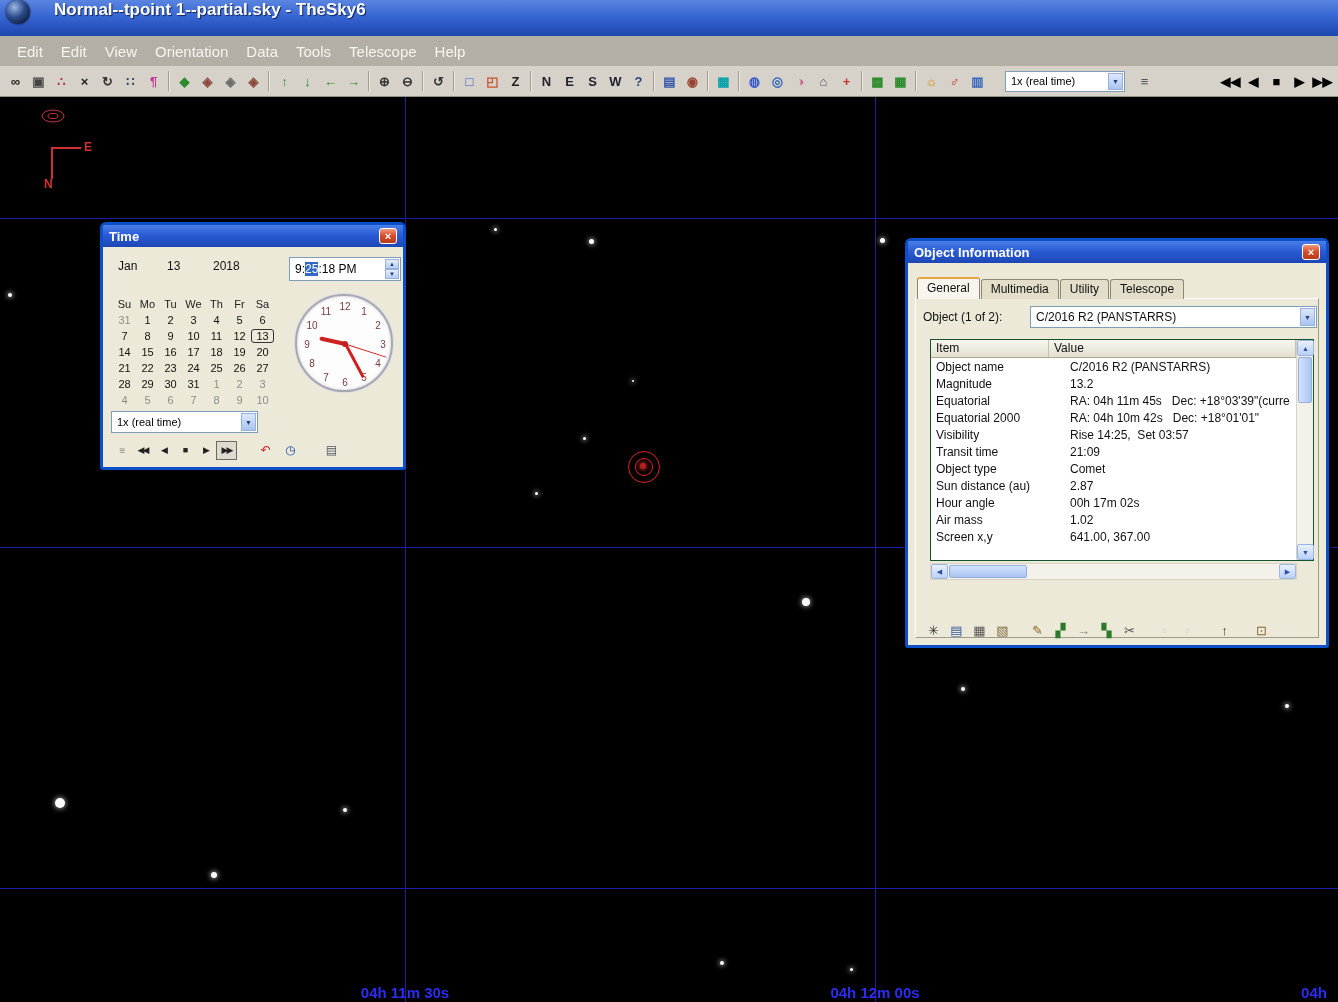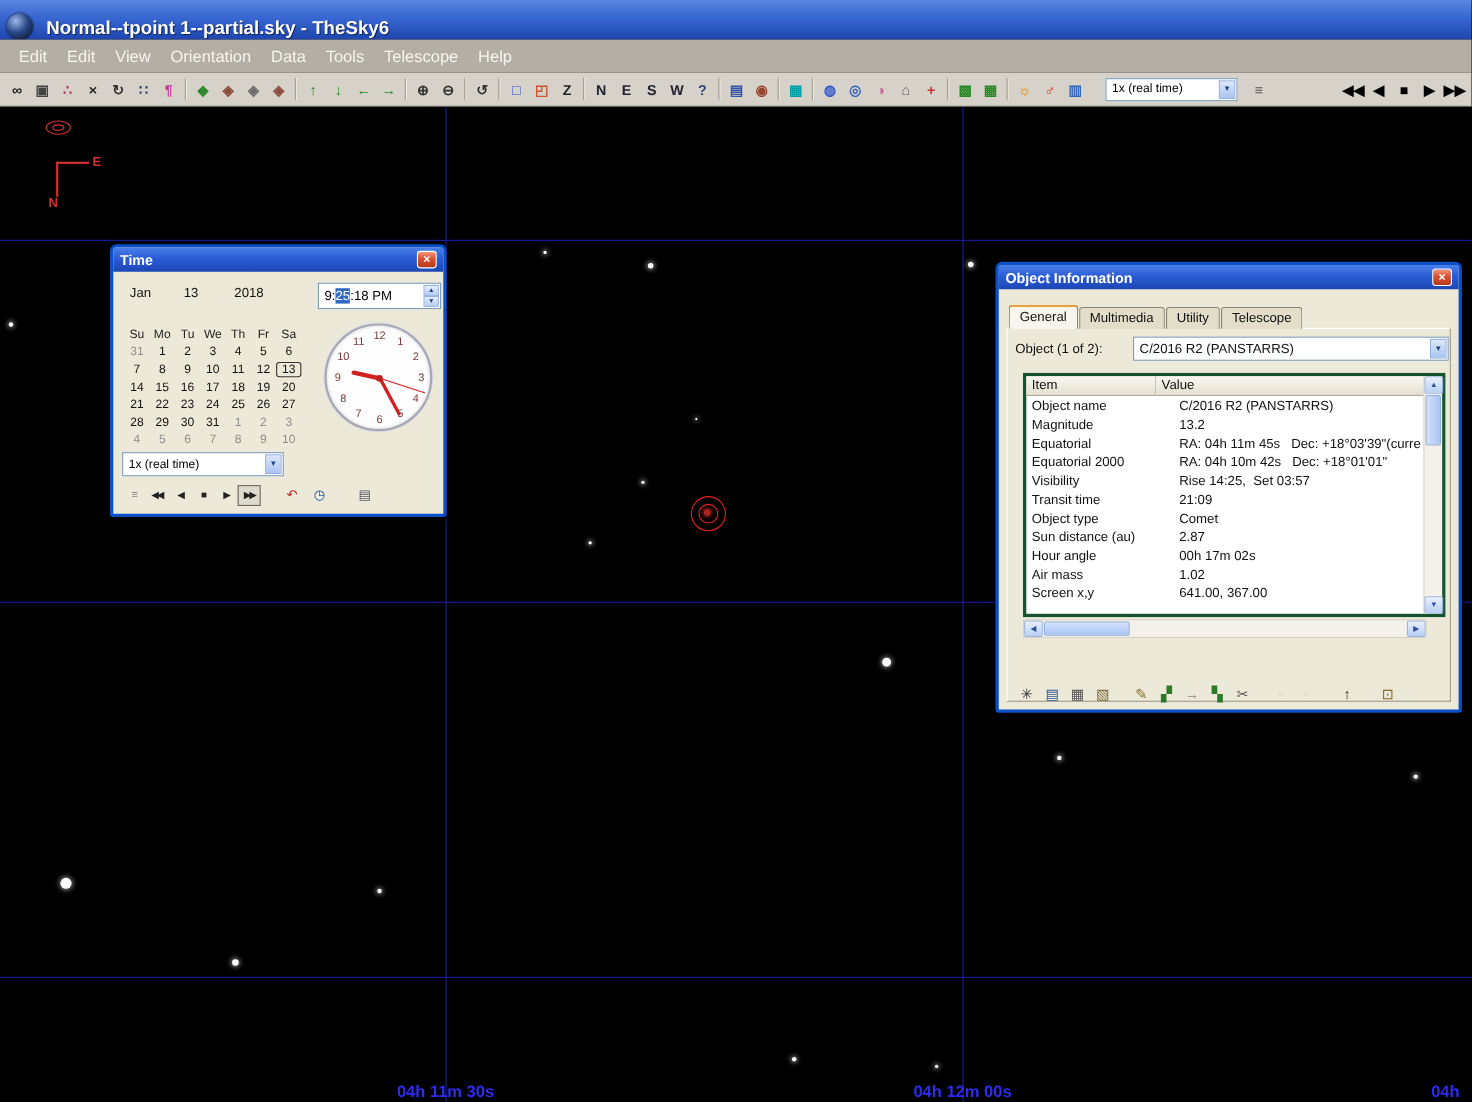--- a/index.html
+++ b/index.html
@@ -2,21 +2,21 @@
 <html><head>
 <meta charset="utf-8">
 <style>
   html,body{margin:0;padding:0;background:#000;}
   .app{position:relative;width:1338px;height:1002px;overflow:hidden;background:#000;
        font-family:"Liberation Sans",sans-serif;-webkit-font-smoothing:antialiased;}
 
   
   .titlebar{position:absolute;left:0;top:0;width:100%;height:36px;
     background:linear-gradient(180deg,#5a85e0 0%,#3866d2 45%,#1e46ae 100%);
-    display:flex;align-items:flex-end;gap:12px;padding-left:6px;box-sizing:border-box;}
+    display:flex;align-items:flex-start;gap:24px;padding-left:6px;box-sizing:border-box;}
   .app-icon{width:24px;height:24px;border-radius:50%;
     background:radial-gradient(circle at 35% 30%,#9db8e8 0%,#2a4a8a 45%,#050a18 100%);
     box-shadow:0 0 2px #001;}
   .title-text{color:#fff;font-size:17px;font-weight:bold;text-shadow:1px 1px 1px #10255e;}
 
   .menubar{position:absolute;left:0;top:36px;width:100%;height:30px;background:#b4afa5;
     display:flex;align-items:center;padding:0 8px;box-sizing:border-box;}
   .menu-item{color:#f5f4ef;font-size:15px;padding:0 9px;cursor:default;}
 
   .toolbar{position:absolute;left:0;top:66px;width:100%;height:31px;background:#d6d2c9;
@@ -90,21 +90,21 @@
   .tab{height:20px;padding:2px 9px 0 9px;font-size:12px;color:#111;background:#e2deca;
     border:1px solid #8a8775;border-bottom:none;border-radius:3px 3px 0 0;margin-right:1px;}
   .tab.active{background:#f7f5ee;height:22px;font-weight:normal;border-top:2px solid #e6a23c;}
   .oi-panel{position:absolute;left:7px;top:57px;right:7px;bottom:7px;
     border:1px solid #fff;border-color:#fff #9f9b88 #9f9b88 #fff;background:#ece9d8;}
   .oi-objrow{position:absolute;left:15px;top:65px;width:394px;height:22px;font-size:12px;color:#111;}
   .oi-objlabel{position:absolute;left:0;top:4px;}
   .oi-combo{position:absolute;left:107px;top:0;width:287px;height:22px;background:#fff;
     border:1px solid #7f9db9;font-size:12px;display:flex;align-items:center;padding-left:5px;}
   .oi-table{position:absolute;left:22px;top:98px;width:384px;height:222px;background:#fff;
-    border:3px solid #14532d;}
+    border:1px solid #14532d;}
   .oi-cols{position:absolute;left:0;top:0;width:365px;height:100%;overflow:hidden;}
   .oi-head{display:flex;height:18px;}
   .oi-th{font-size:12px;color:#111;padding:1px 5px;background:linear-gradient(180deg,#f8f6f0,#e4e0d0);
     border-right:1px solid #c6c2b2;border-bottom:1px solid #aca892;}
   .oi-th.c0{width:118px;} .oi-th.c1{flex:1;}
   .oi-tr{display:flex;height:17px;align-items:center;gap:16px;}
   .oi-td{font-size:12px;color:#111;padding:0 5px;white-space:pre;overflow:hidden;}
   .oi-td.c0{width:118px;flex:none;} .oi-td.c1{flex:1;}
   .oi-vscroll{position:absolute;right:0;top:0;bottom:0;width:17px;background:#f3f1ea;border-left:1px solid #d8d4c4;}
   .sb-btn{position:absolute;left:0;width:17px;height:16px;background:linear-gradient(180deg,#e9f0fd,#b9d0f6);

